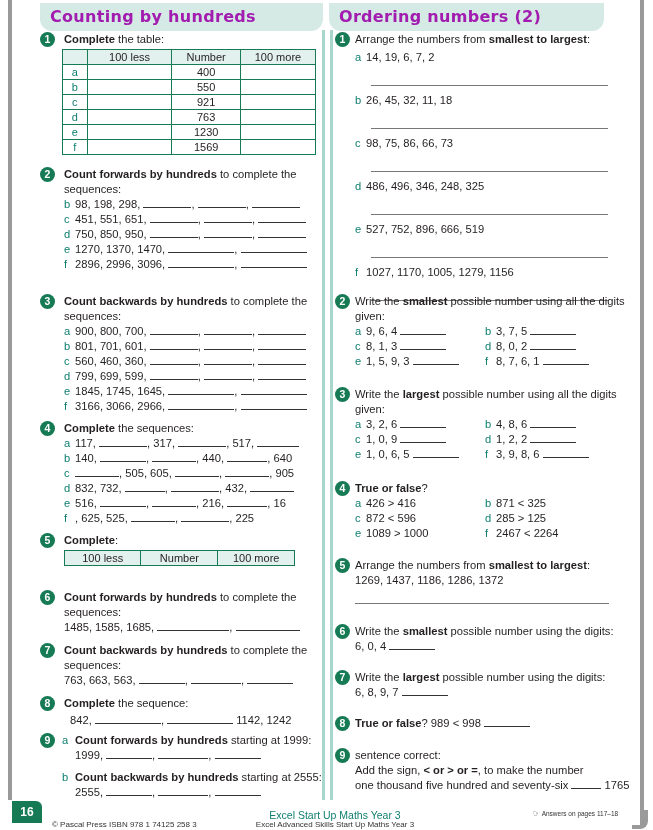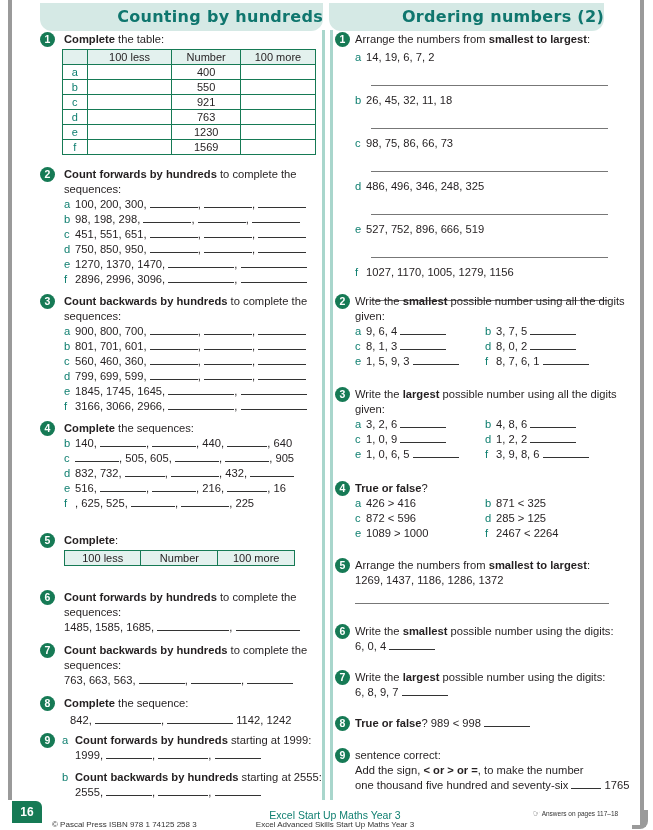--- a/index.html
+++ b/index.html
@@ -6,21 +6,21 @@
   body { width:653px; height:830px; position:relative; overflow:hidden;
          font-family:"Liberation Sans", sans-serif; color:#231f20; font-size:11.2px; }
   .edge-left { position:absolute; left:8px; top:0; width:4px; height:800px; background:#9a9a9a; }
   .edge-right { position:absolute; left:640px; top:0; width:4px; height:825px; background:#9a9a9a; }
   .edge-corner { position:absolute; left:632px; top:810px; width:12px; height:15px; border-right:4px solid #9a9a9a; border-bottom:4px solid #9a9a9a; border-bottom-right-radius:8px; }
   .col { position:absolute; top:0; }
   .col-left { left:40px; width:280px; }
   .col-right { left:329px; width:280px; }
   .title-bar { height:28px; background:#d5e9e5; border-radius:0 0 0 12px; margin-top:3px;
                font-family:"DejaVu Sans", sans-serif; font-weight:bold; font-size:16px;
-               line-height:28px; padding-left:10px; letter-spacing:0.3px; color:#0f766e;text-align:right; }
+               line-height:28px; padding-left:10px; letter-spacing:0.3px; color:#a21caf; }
   .col-left .title-bar { margin-left:0; border-bottom-right-radius:12px; width:273px; border-bottom-left-radius:12px;}
   .col-right .title-bar { border-bottom-left-radius:12px; border-bottom-right-radius:12px; width:265px; }
   .vline-left { position:absolute; left:322px; top:30px; width:3px; height:770px; background:#a9d6cc; }
   .vline-right { position:absolute; left:330px; top:30px; width:3px; height:770px; background:#a9d6cc; }
   .q { position:absolute; }
   .qnum { position:absolute; width:15px; height:15px; border-radius:50%; background:#167a55; color:#fff;
           font-weight:bold; font-size:10.5px; text-align:center; line-height:15px; }
   .qtext { line-height:15px; }
   b { font-weight:bold; }
   .lbl { color:#0f7f70; display:inline-block; width:11px; }
@@ -99,21 +99,20 @@
         </tr>
   </tbody>
     </table>
 </div>
 
 <div class="q" style="left:40px; top:167px; width:280px;">
   <div class="qnum" style="left:0; top:0;">2</div>
   <div style="position:absolute; left:24px; top:0;">
     <div class="row"><b>Count forwards by hundreds</b><span> to complete the</span></div>
     <div class="row">sequences:</div>
-    <div class="row"><span class="lbl">a</span><span>100, 200, 300,</span> <span class="blank" style="width:48px"></span>, <span class="blank" style="width:48px"></span>, <span class="blank" style="width:48px"></span></div>
     <div class="row"><span class="lbl">b</span><span>98, 198, 298,</span> <span class="blank" style="width:48px"></span>, <span class="blank" style="width:48px"></span>, <span class="blank" style="width:48px"></span></div>
     <div class="row"><span class="lbl">c</span><span>451, 551, 651,</span> <span class="blank" style="width:48px"></span>, <span class="blank" style="width:48px"></span>, <span class="blank" style="width:48px"></span></div>
     <div class="row"><span class="lbl">d</span><span>750, 850, 950,</span> <span class="blank" style="width:48px"></span>, <span class="blank" style="width:48px"></span>, <span class="blank" style="width:48px"></span></div>
     <div class="row"><span class="lbl">e</span><span>1270, 1370, 1470,</span> <span class="blank" style="width:66px"></span>, <span class="blank" style="width:66px"></span></div>
     <div class="row"><span class="lbl">f</span><span>2896, 2996, 3096,</span> <span class="blank" style="width:66px"></span>, <span class="blank" style="width:66px"></span></div>
   </div>
 </div>
 
 <div class="q" style="left:40px; top:294px; width:280px;">
   <div class="qnum" style="left:0; top:0;">3</div>
@@ -126,20 +125,21 @@
     <div class="row"><span class="lbl">d</span><span>799, 699, 599,</span> <span class="blank" style="width:48px"></span>, <span class="blank" style="width:48px"></span>, <span class="blank" style="width:48px"></span></div>
     <div class="row"><span class="lbl">e</span><span>1845, 1745, 1645,</span> <span class="blank" style="width:66px"></span>, <span class="blank" style="width:66px"></span></div>
     <div class="row"><span class="lbl">f</span><span>3166, 3066, 2966,</span> <span class="blank" style="width:66px"></span>, <span class="blank" style="width:66px"></span></div>
   </div>
 </div>
 
 <div class="q" style="left:40px; top:421px; width:280px;">
   <div class="qnum" style="left:0; top:0;">4</div>
   <div style="position:absolute; left:24px; top:0;">
     <div class="row"><b>Complete</b><span> the sequences:</span></div>
+    <div class="row"><span class="lbl">a</span><span>117,</span> <span class="blank" style="width:48px"></span><span>, 317,</span> <span class="blank" style="width:48px"></span><span>, 517,</span> <span class="blank" style="width:42px"></span></div>
     <div class="row"><span class="lbl">b</span><span>140,</span> <span class="blank" style="width:46px"></span><span>,</span> <span class="blank" style="width:44px"></span><span>, 440,</span> <span class="blank" style="width:40px"></span><span>, 640</span></div>
     <div class="row"><span class="lbl">c</span><span class="blank" style="width:44px"></span><span>, 505, 605,</span> <span class="blank" style="width:44px"></span><span>,</span> <span class="blank" style="width:44px"></span><span>, 905</span></div>
     <div class="row"><span class="lbl">d</span><span>832, 732,</span> <span class="blank" style="width:40px"></span><span>,</span> <span class="blank" style="width:48px"></span><span>, 432,</span> <span class="blank" style="width:44px"></span></div>
     <div class="row"><span class="lbl">e</span><span>516,</span> <span class="blank" style="width:46px"></span><span>,</span> <span class="blank" style="width:44px"></span><span>, 216,</span> <span class="blank" style="width:40px"></span><span>, 16</span></div>
     <div class="row"><span class="lbl">f</span><span>, 625, 525,</span> <span class="blank" style="width:44px"></span><span>,</span> <span class="blank" style="width:48px"></span><span>, 225</span></div>
   </div>
 </div>
 
 <div class="q" style="left:40px; top:533px; width:280px;">
   <div class="qnum" style="left:0; top:0;">5</div>

